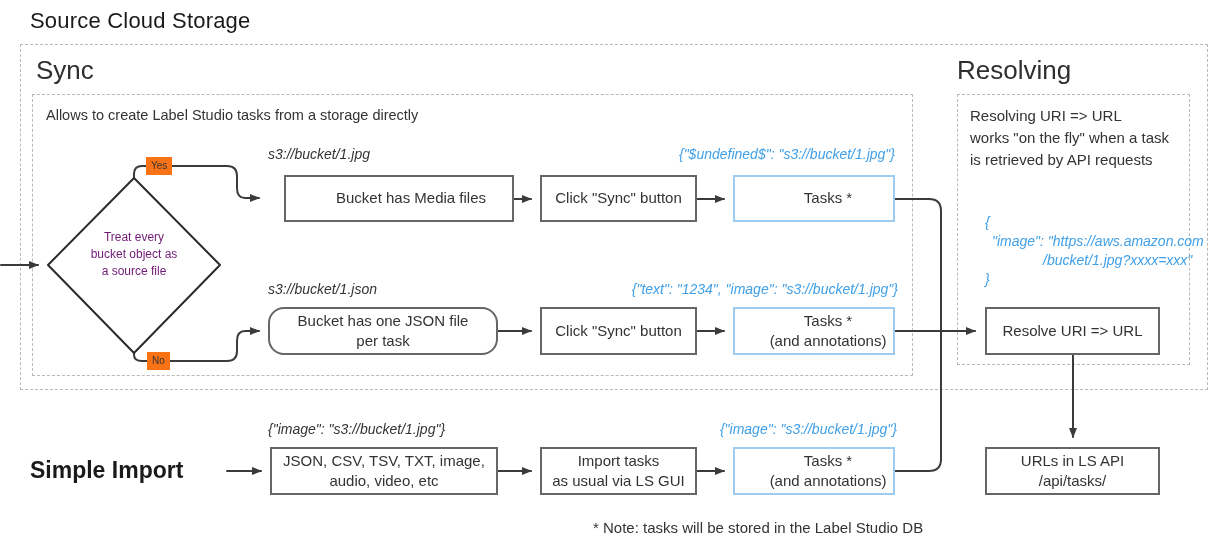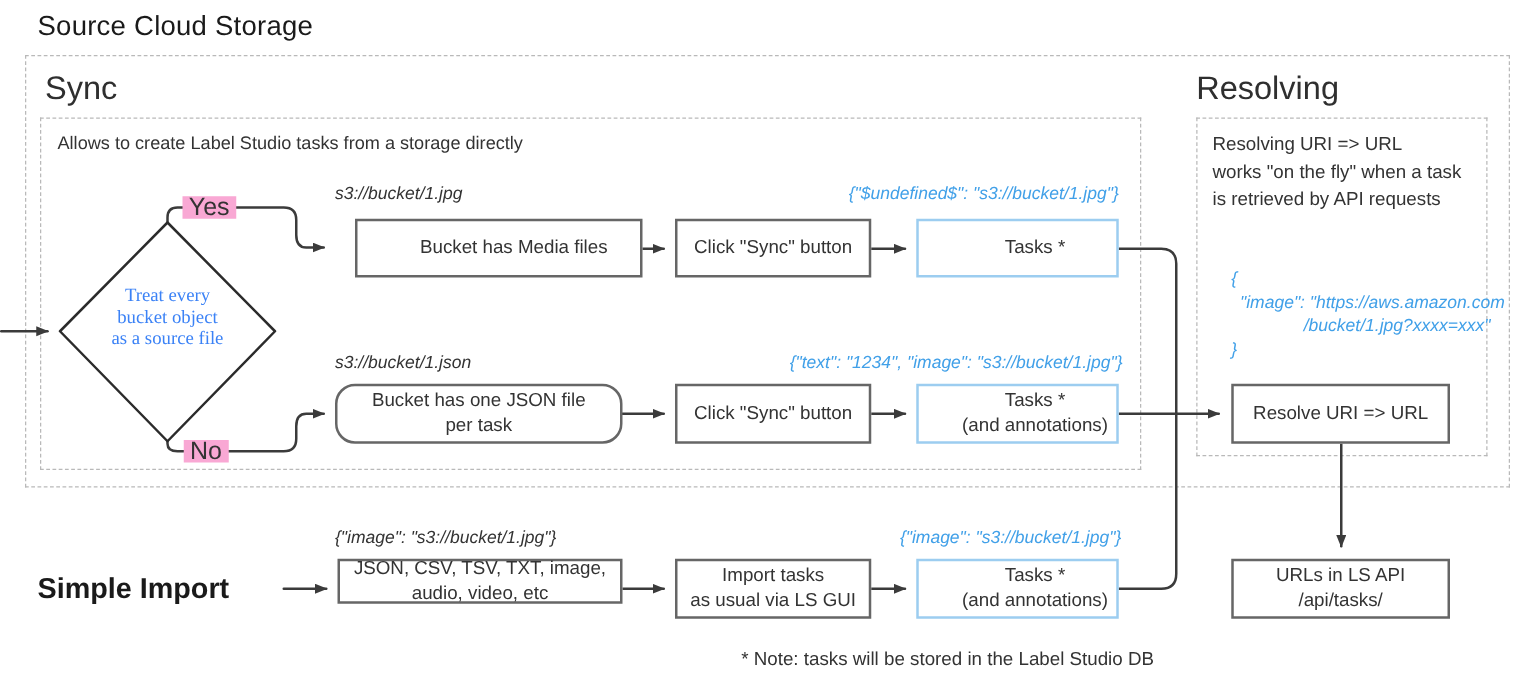--- a/index.html
+++ b/index.html
@@ -54,36 +54,35 @@
     position: absolute;
     font-style: italic;
     font-size: 14px;
     color: #333333;
     white-space: nowrap;
   }
   .lbl.blue { color: #41a0e8; }
   .lbl.right { text-align: right; }
   .branch-label {
     position: absolute;
-    background: #f9a8d4;
+    background: #f97316;
     padding: 0 5px;
-    font-size: 20px;
+    font-size: 10px;
     color: #333333;
     line-height: 18px;
   }
   .diamond-text {
     position: absolute;
     left: 89px;
     top: 229px;
     width: 90px;
     text-align: center;
-    font-size: 15px;
+    font-size: 12px;
     line-height: 17px;
-    color: #3b82f6;
-    font-family: Liberation Serif, serif;
+    color: #701a75;
   }
   .resolving-desc {
     position: absolute;
     left: 970px;
     top: 105px;
     font-size: 15px;
     line-height: 22px;
     color: #333333;
   }
   .resolving-json {
@@ -210,21 +209,21 @@
   <div class="box" style="left:985px; top:307px; width:175px; height:48px;">
     <div>Resolve URI =&gt; URL</div>
   </div>
   <div class="box" style="left:985px; top:447px; width:175px; height:48px;">
     <div>URLs in LS API</div>
     <div>/api/tasks/</div>
   </div>
 
   <div class="import-title">Simple Import</div>
   <div class="lbl" style="left:268px; top:421px;">{"image": "s3://bucket/1.jpg"}</div>
-  <div class="box" style="left:270px; top:447px; width:228px; height:36px;">
+  <div class="box" style="left:270px; top:447px; width:228px; height:48px;">
     <div>JSON, CSV, TSV, TXT, image,</div>
     <div>audio, video, etc</div>
   </div>
   <div class="box" style="left:540px; top:447px; width:157px; height:48px;">
     <div>Import tasks</div>
     <div>as usual via LS GUI</div>
   </div>
   <div class="lbl blue right" style="right:322px; top:421px;">{"image": "s3://bucket/1.jpg"}</div>
   <div class="box blue" style="left:733px; top:447px; width:162px; height:48px;">
     <div>Tasks *</div>

